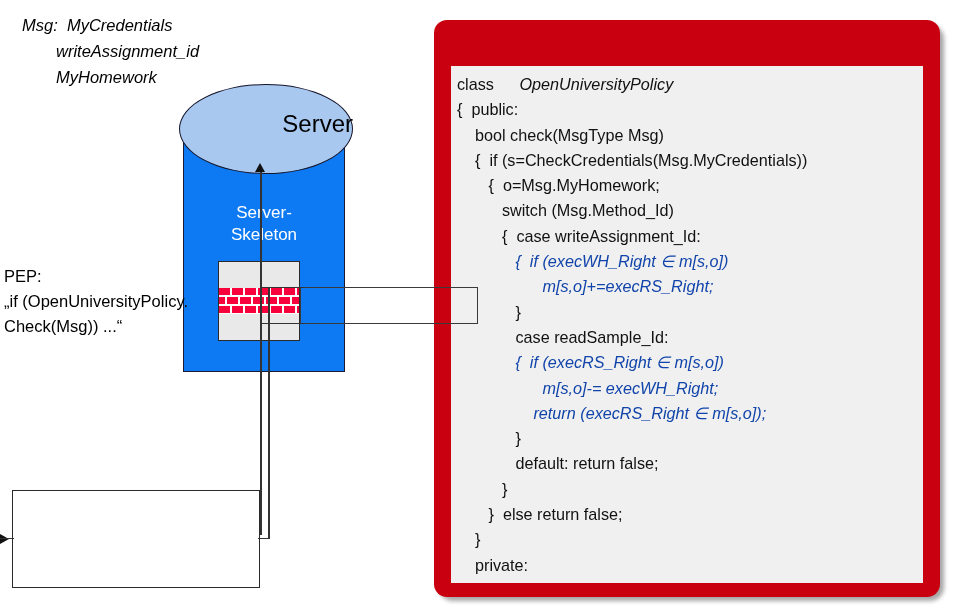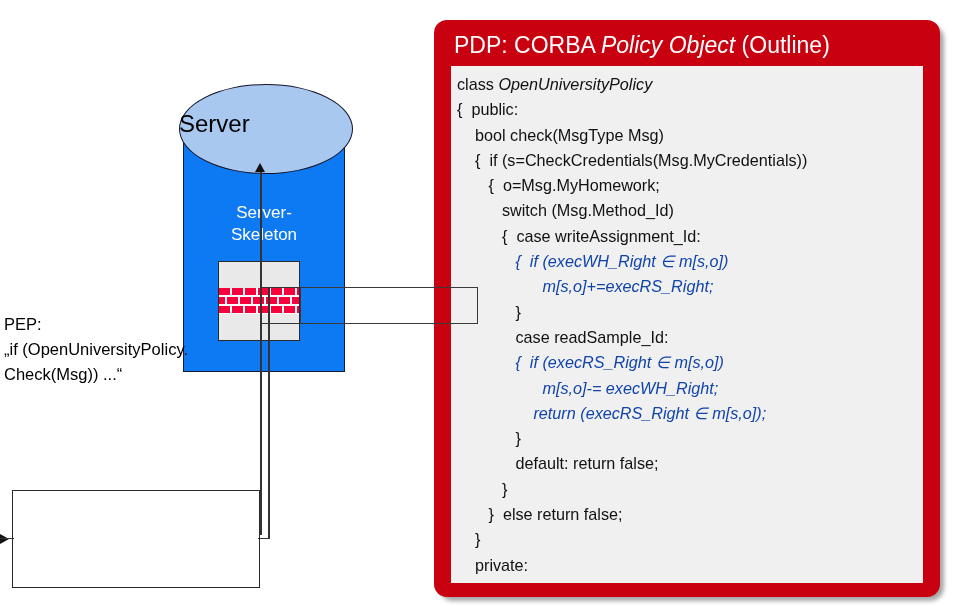--- a/index.html
+++ b/index.html
@@ -18,21 +18,21 @@
     background:#0D79F2;border:1px solid #1a1a33;border-top:none;
     box-sizing:border-box;
   }
   .cyl-top{
     position:absolute;left:179px;top:84px;width:174px;height:90px;
     background:#A8C8F0;border:1.4px solid #14142a;border-radius:50%;
     box-sizing:border-box;
   }
   .cyl-label{
     position:absolute;left:179px;top:110px;width:174px;
-    text-align:left;font-size:24px;color:#000;
+    text-align:right;font-size:24px;color:#000;
   }
   .skel-label{
     position:absolute;left:183px;top:202px;width:162px;
     text-align:center;font-size:17px;color:#ffffff;line-height:22px;
   }
 
   
   .pep-box{
     position:absolute;left:218px;top:261px;width:82px;height:80px;
     background:#E9E9E9;border:1.3px solid #2a2a2a;box-sizing:border-box;
@@ -61,21 +61,21 @@
 
   
   .conn-rect{
     position:absolute;left:300px;top:287px;width:178px;height:37px;
     border:1.3px solid #3a3a3a;box-sizing:border-box;background:transparent;
   }
 
   
   .pep-text{
     position:absolute;left:4px;top:264px;width:250px;
-    font-size:16.5px;color:#000;line-height:25px;margin-top:48px;
+    font-size:16.5px;color:#000;line-height:25px;
   }
   .pep-text .ital{}
 
   
   .msg-box{
     position:absolute;left:12px;top:490px;width:248px;height:98px;
     border:1.4px solid #2a2a2a;background:#ffffff;box-sizing:border-box;
   }
   .msg-inner{
     position:absolute;left:22px;top:12px;font-size:16.5px;font-style:italic;
@@ -109,24 +109,23 @@
   .code-line.blue{color:#1144AA;font-style:italic;}
 </style>
 </head>
 <body>
 
 <div id="stage">
 
   <div class="policy-shadow"></div>
   <div class="policy-box"></div>
 
-  <div class="policy-title"><span>PDP: CORBA </span><span class="ital">Policy Object</span><span> (Outline)</span></div>
 
   <div class="code-panel" id="code-panel">
-      <div class="code-line"><span>class </span><span style="font-style: italic;">OpenUniversityPolicy</span></div>
+      <div class="code-line"><span>class </span><span style="font-style: italic; margin-left: 21px;">OpenUniversityPolicy</span></div>
       <div class="code-line">{  public:</div>
       <div class="code-line">    bool check(MsgType Msg)</div>
       <div class="code-line">    {  if (s=CheckCredentials(Msg.MyCredentials))</div>
       <div class="code-line">       {  o=Msg.MyHomework;</div>
       <div class="code-line">          switch (Msg.Method_Id)</div>
       <div class="code-line">          {  case writeAssignment_Id:</div>
       <div class="code-line blue">             {  if (execWH_Right ∈ m[s,o])</div>
       <div class="code-line blue">                   m[s,o]+=execRS_Right;</div>
       <div class="code-line">             }</div>
       <div class="code-line">             case readSample_Id:</div>
@@ -190,17 +189,22 @@
 
   <div class="pep-text">
     <div>PEP:</div>
     <div class="ital">„if (OpenUniversityPolicy.</div>
     <div class="ital">Check(Msg)) ...“</div>
   </div>
 
   <div class="msg-box"></div>
   <div class="arrow-right" style="left:0px;top:534px;"></div>
   <div class="hline" style="left:0px;top:538px;width:14px;"></div>
+  <div class="msg-inner">
+    <div><span>Msg:</span>&nbsp; <span>MyCredentials</span></div>
+    <div><span class="ind">writeAssignment_id</span></div>
+    <div><span class="ind">MyHomework</span></div>
+  </div>
 
   <div class="vline" style="left:268px;top:287px;height:252px;"></div>
   <div class="hline" style="left:258px;top:538px;width:12px;"></div>
 
 </div>
 
 </body></html>

